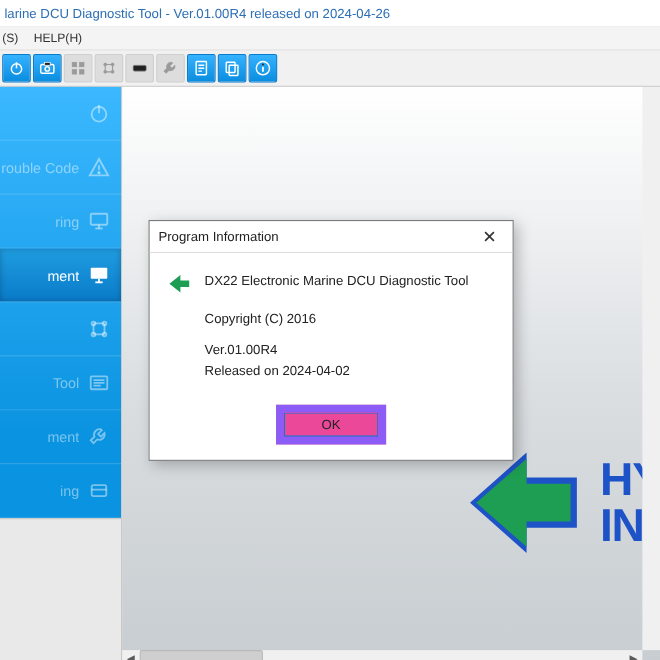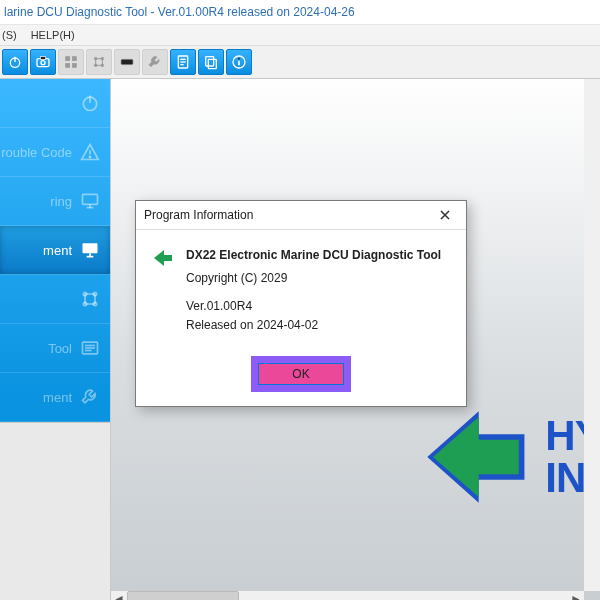--- a/index.html
+++ b/index.html
@@ -41,21 +41,21 @@
   .hd .row{display:flex;align-items:center;gap:18px;}
   .hd .side{font-size:42px;letter-spacing:-1px;}
   
   .dialog{position:absolute;left:135px;top:200px;width:330px;background:#fff;border:1px solid #7a7a7a;box-shadow:4px 4px 12px rgba(0,0,0,0.25);}
   .dlg-title{height:28px;display:flex;align-items:center;justify-content:space-between;padding:0 8px;border-bottom:1px solid #dcdcdc;font-size:12px;}
   .dlg-close{width:26px;height:20px;display:flex;align-items:center;justify-content:center;}
   .dlg-close svg{width:10px;height:10px;stroke:#333;stroke-width:1.5;}
   .dlg-body{padding:16px 14px 16px 14px;display:flex;gap:12px;}
   .dlg-icon svg{width:24px;height:24px;}
   .dlg-text{font-size:12px;line-height:1.55;}
-  .dlg-text .bold{font-weight:700;margin-bottom:4px;}
+  .dlg-text .bold{font-weight:400;margin-bottom:16px;}
   .dlg-foot{padding:6px 0 14px;display:flex;justify-content:center;}
   .okbtn{width:86px;height:22px;background:#ec4899;border:7px solid #8b5cf6;box-shadow:0 0 0 1px #0078d7 inset;font-size:12px;display:flex;align-items:center;justify-content:center;}
 </style>
 </head>
 <body>
 
 <div class="window">
 
   <div class="titlebar">
     <span>larine DCU Diagnostic Tool - Ver.01.00R4 released on 2024-04-26</span>
@@ -179,20 +179,27 @@
             <rect x="3" y="5" width="18" height="14" rx="1"></rect>
             <line x1="6" y1="9" x2="18" y2="9"></line>
             <line x1="6" y1="12" x2="18" y2="12"></line>
             <line x1="6" y1="15" x2="14" y2="15"></line>
           </svg>
       </div>
       <div class="sideitem dim">
         <span class="lbl">ment</span>
         <svg viewBox="0 0 24 24">
             <path d="M14 4a6 6 0 00-7 8l-4 4 3 3 4-4a6 6 0 008-7l-4 4-3-3 4-4z"></path>
+          </svg>
+      </div>
+      <div class="sideitem dim">
+        <span class="lbl">ing</span>
+        <svg viewBox="0 0 24 24">
+            <rect x="4" y="6" width="16" height="12" rx="2"></rect>
+            <line x1="4" y1="11" x2="20" y2="11"></line>
           </svg>
       </div>
       <div class="sidebar-foot"></div>
     </div>
 
     <div class="main">
       <div class="hd">
         <svg viewBox="0 0 100 140">
           <polygon points="10,70 55,30 55,50 95,50 95,90 55,90 55,110" fill="#1e53c7"></polygon>
           <polygon points="15,70 55,35 55,55 90,55 90,85 55,85 55,105" fill="#1e9e52"></polygon>
@@ -227,21 +234,21 @@
       </div>
     </div>
     <div class="dlg-body">
       <div class="dlg-icon">
         <svg viewBox="0 0 24 24">
             <polygon points="4,12 14,4 14,9 22,9 22,15 14,15 14,20" fill="#1e9e52"></polygon>
           </svg>
       </div>
       <div class="dlg-text">
         <div class="bold">DX22 Electronic Marine DCU Diagnostic Tool</div>
-        <div>Copyright (C) 2029</div>
+        <div>Copyright (C) 2016</div>
         <div style="height:10px"></div>
         <div>Ver.01.00R4</div>
         <div>Released on 2024-04-02</div>
       </div>
     </div>
     <div class="dlg-foot">
       <div class="okbtn">
           <span>OK</span>
         </div>
     </div>

